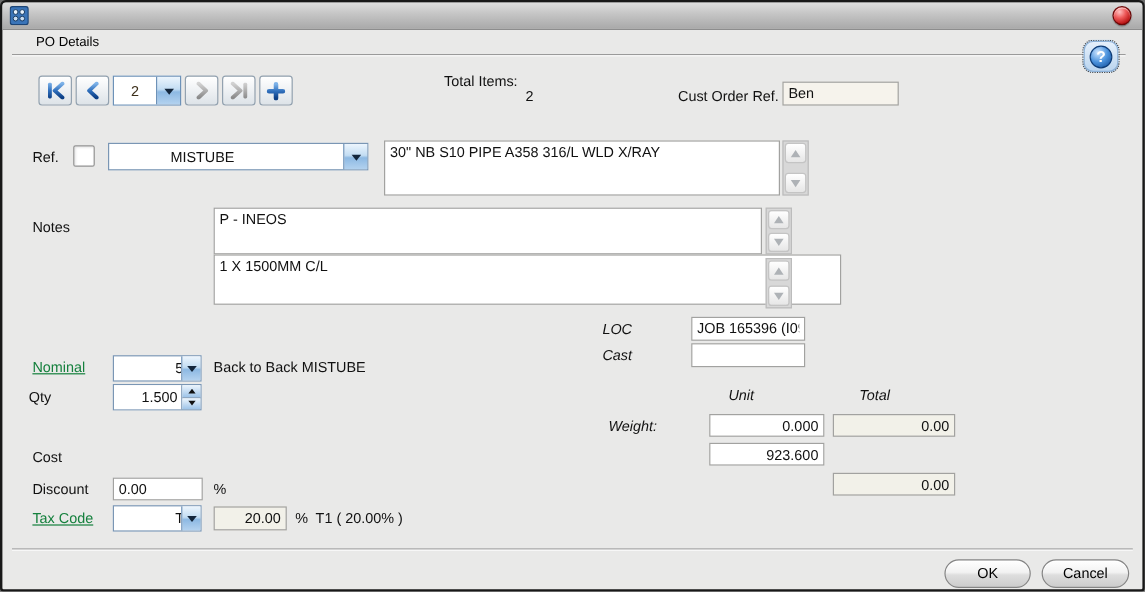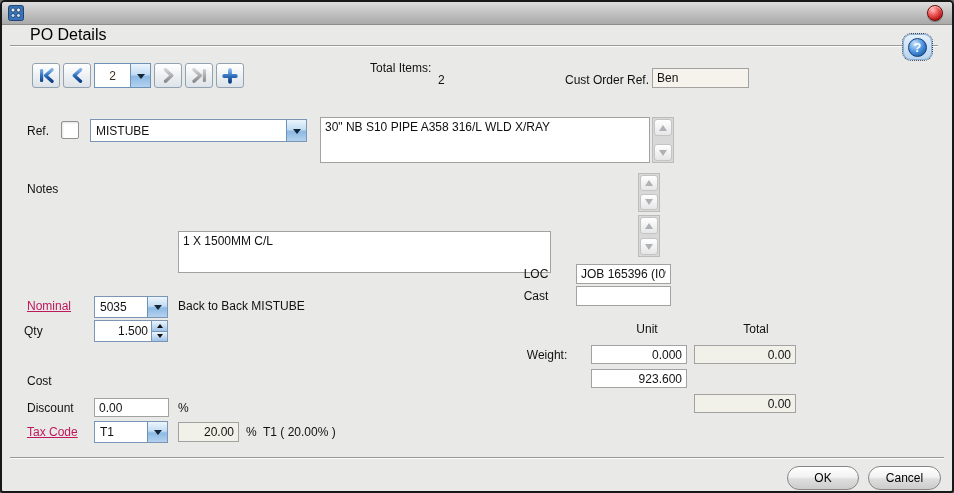--- a/index.html
+++ b/index.html
@@ -13,21 +13,21 @@
     font-size:12px; color:#111;
   }
 
   
   .titlebar {
     position:absolute; top:0; left:0; right:0; height:23px;
     background:linear-gradient(#dedede 0%, #c4c4c4 45%, #a9a9a9 100%);
     border-bottom:1px solid #8d8d8d;
     display:flex; align-items:center; padding:0 6px; gap:6px;
   }
-  .title { color:#000; font-size:16px;margin-top:43px; }
+  .title { color:#000; font-size:11px;margin-top:43px; }
   .orb-close {
     position:absolute; right:9px; top:3px; width:16px; height:16px; border-radius:50%;
     background:radial-gradient(circle at 35% 28%, #ffc0c0 0%, #ee5a5a 38%, #b91414 75%, #7c0909 100%);
     box-shadow:inset 0 1px 1px rgba(255,255,255,.65), 0 1px 1px rgba(0,0,0,.35);
     border:1px solid #6e0808;
   }
 
   .etch { position:absolute; height:2px; border-top:1px solid #9a9a9a; border-bottom:1px solid #fbfbfb; }
   #sep-top { left:8px; right:14px; top:43px; }
   #sep-bottom { left:8px; right:8px; top:455px; }
@@ -64,33 +64,33 @@
 
   .ddbtn {
     width:20px; border-left:1px solid #6d92b8;
     background:linear-gradient(#ecf5fd 0%, #c3ddf3 45%, #8db9e3 55%, #b3d2ef 100%);
     display:flex; align-items:center; justify-content:center; cursor:pointer;
   }
   .tri-down { width:0; height:0; border:4px solid transparent; border-top:5px solid #13263c; margin-top:5px; }
 
   
   .lbl { position:absolute; color:#111; white-space:nowrap; }
-  .lbl-r { text-align:center; }
-  .link { position:absolute; color:#be185d; text-decoration:underline; cursor:pointer; white-space:nowrap; }
+  .lbl-r { text-align:left;font-style:italic; }
+  .link { position:absolute; color:#15803d; text-decoration:underline; cursor:pointer; white-space:nowrap; }
 
   
   .field {
     position:absolute; border:1px solid #a2a2a0; background:#fff;
     font:12px "Liberation Sans", sans-serif; color:#111; padding:2px 4px; outline:none;
   }
   .cream { background:#f6f3ec; }
   .ro { background:#f2f1e9; }
   .num { text-align:right; }
 
-  .combo { position:absolute; display:flex; border:1px solid #7a96b4; background:#fff; height:23px; }
+  .combo { position:absolute; display:flex; border:1px solid #7a96b4; background:#fff; height:23px;padding-left:46px; }
   .combo-val { flex:1; padding:4px 5px 0; white-space:nowrap; overflow:hidden; font-size:12px; }
 
   .ta {
     position:absolute; border:1px solid #a2a2a0; background:#fff; resize:none; overflow:hidden;
     font:12px "Liberation Sans", sans-serif; color:#111; padding:2px 4px; outline:none;
   }
   .scrollcol {
     position:absolute; width:22px; border:1px solid #bcbcbc; background:#d8d8d8;
     display:flex; flex-direction:column; justify-content:space-between; padding:1px;
   }
@@ -240,29 +240,30 @@
   <div class="scrollcol" style="left:650px; top:115px; height:46px;">
     <div class="scrollbtn">
         <span class="tri-up-g"></span>
       </div>
     <div class="scrollbtn">
         <span class="tri-dn-g"></span>
       </div>
   </div>
 
   <div class="lbl" style="left:25px; top:180px;">Notes</div>
+  <textarea class="ta" style="left: 176px; top: 171px; width: 457px; height: 39px;">P - INEOS</textarea>
   <div class="scrollcol" style="left:636px; top:171px; height:39px;">
     <div class="scrollbtn" style="height:16px;">
         <span class="tri-up-g"></span>
       </div>
     <div class="scrollbtn" style="height:16px;">
         <span class="tri-dn-g"></span>
       </div>
   </div>
-  <textarea class="ta" style="left: 176px; top: 229px; width: 373px; height: 42px;">1 X 1500MM C/L</textarea>
+  <textarea class="ta" style="left: 176px; top: 210px; width: 523px; height: 42px;">1 X 1500MM C/L</textarea>
   <div class="scrollcol" style="left:636px; top:213px; height:42px;">
     <div class="scrollbtn">
         <span class="tri-up-g"></span>
       </div>
     <div class="scrollbtn">
         <span class="tri-dn-g"></span>
       </div>
   </div>
 
   <div class="lbl lbl-r" style="left:500px; top:265px; width:68px;">LOC</div>

